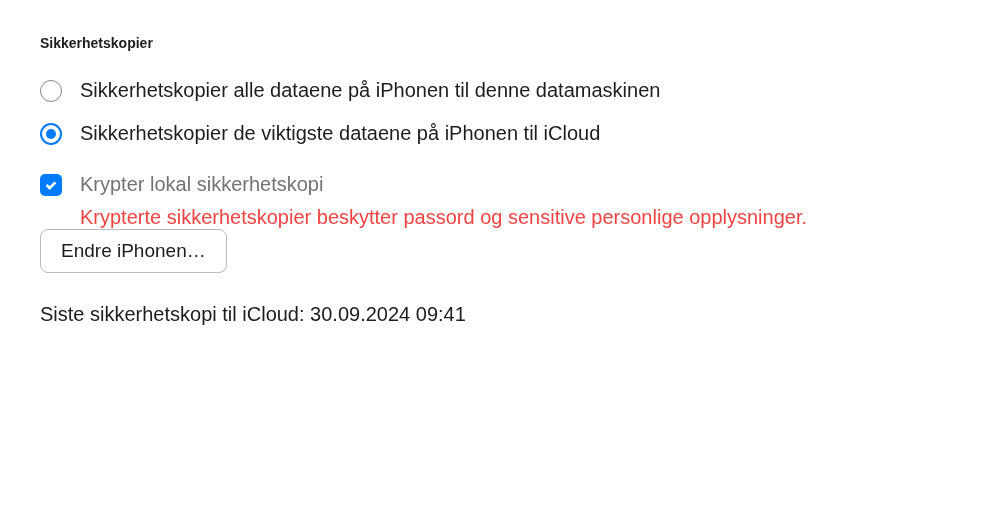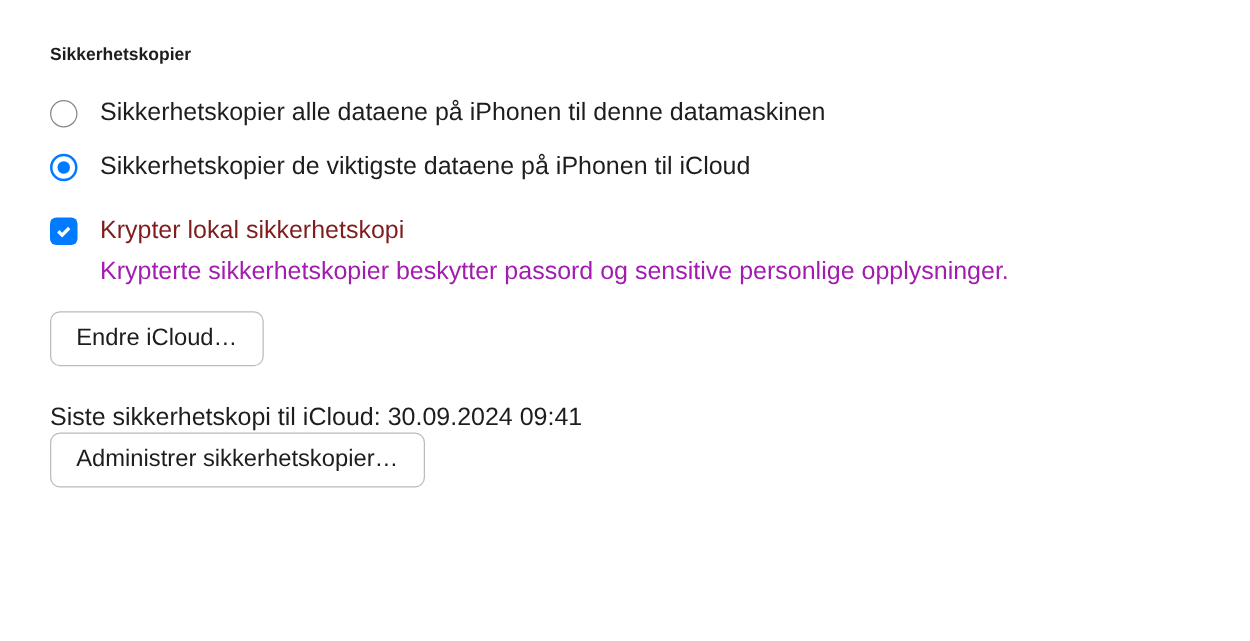--- a/index.html
+++ b/index.html
@@ -77,46 +77,45 @@
     }
     .checkbox-control svg {
       width: 14px;
       height: 14px;
       stroke: #fff;
       stroke-width: 3;
       fill: none;
     }
     .checkbox-label {
       font-size: 20px;
-      color: #7f1d1d;
+      color: #737373;
     }
     .helper-text {
       font-size: 20px;
-      color: #a21caf;
+      color: #ef4444;
       margin-left: 40px;
-      margin-bottom: 20px;
     }
     .btn {
       display: inline-block;
       padding: 10px 20px;
       font-size: 19px;
       color: #1d1d1f;
       background: #fff;
       border: 1px solid #bbb;
       border-radius: 8px;
       cursor: pointer;
       white-space: nowrap;
     }
     .change-password-btn {
       margin-bottom: 30px;
     }
     .status-text {
       font-size: 20px;
       color: #1d1d1f;
-      margin-bottom: 0;
+      margin-bottom: 24px;
     }
     .button-row {
       display: flex;
       gap: 20px;
     }
   </style>
 </head>
 <body>
 
 
@@ -139,22 +138,21 @@
     <span class="checkbox-control">
       <svg viewBox="0 0 16 16">
           <path d="M3 8l3.5 3.5L13 5"></path>
         </svg>
     </span>
     <span class="checkbox-label">Krypter lokal sikkerhetskopi</span>
   </div>
   <div class="helper-text">Krypterte sikkerhetskopier beskytter passord og sensitive personlige opplysninger.</div>
 </div>
 
-<button class="btn change-password-btn">Endre iCloud…</button>
+<button class="btn change-password-btn">Endre iPhonen…</button>
 
 <div class="status-text">Siste sikkerhetskopi til iCloud: 30.09.2024 09:41</div>
 
 <div class="button-row">
-  <button class="btn">Administrer sikkerhetskopier…</button>
 </div>
 
 
 
 
 </body></html>

